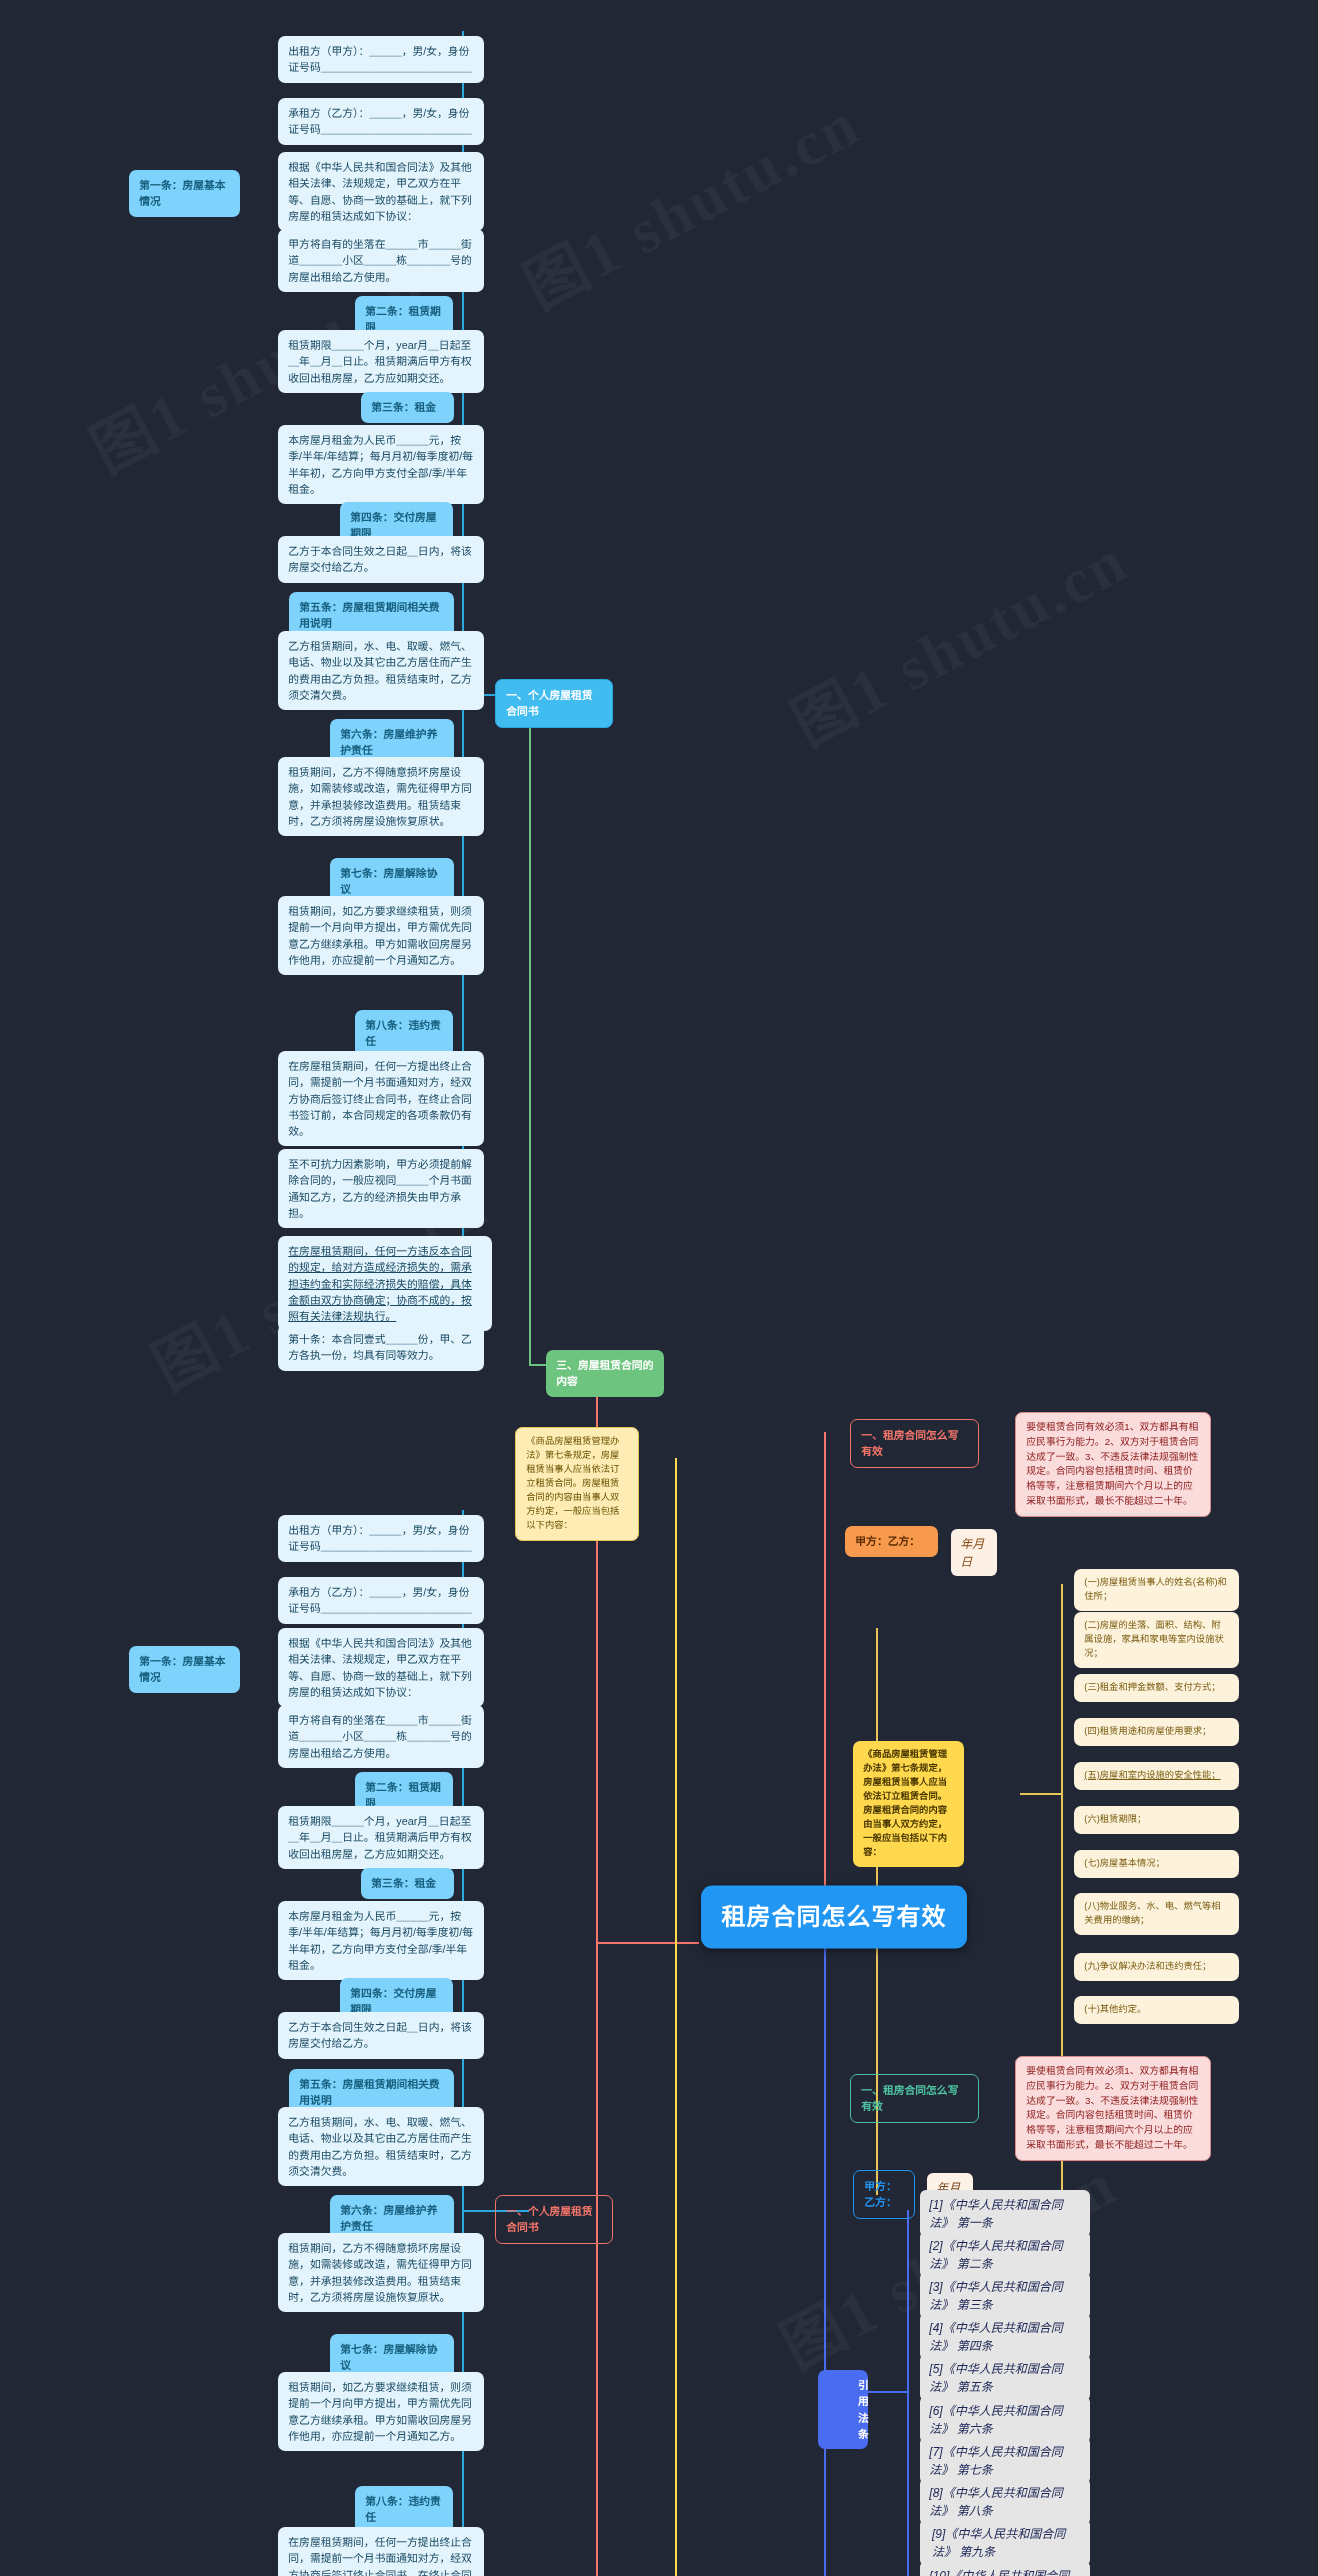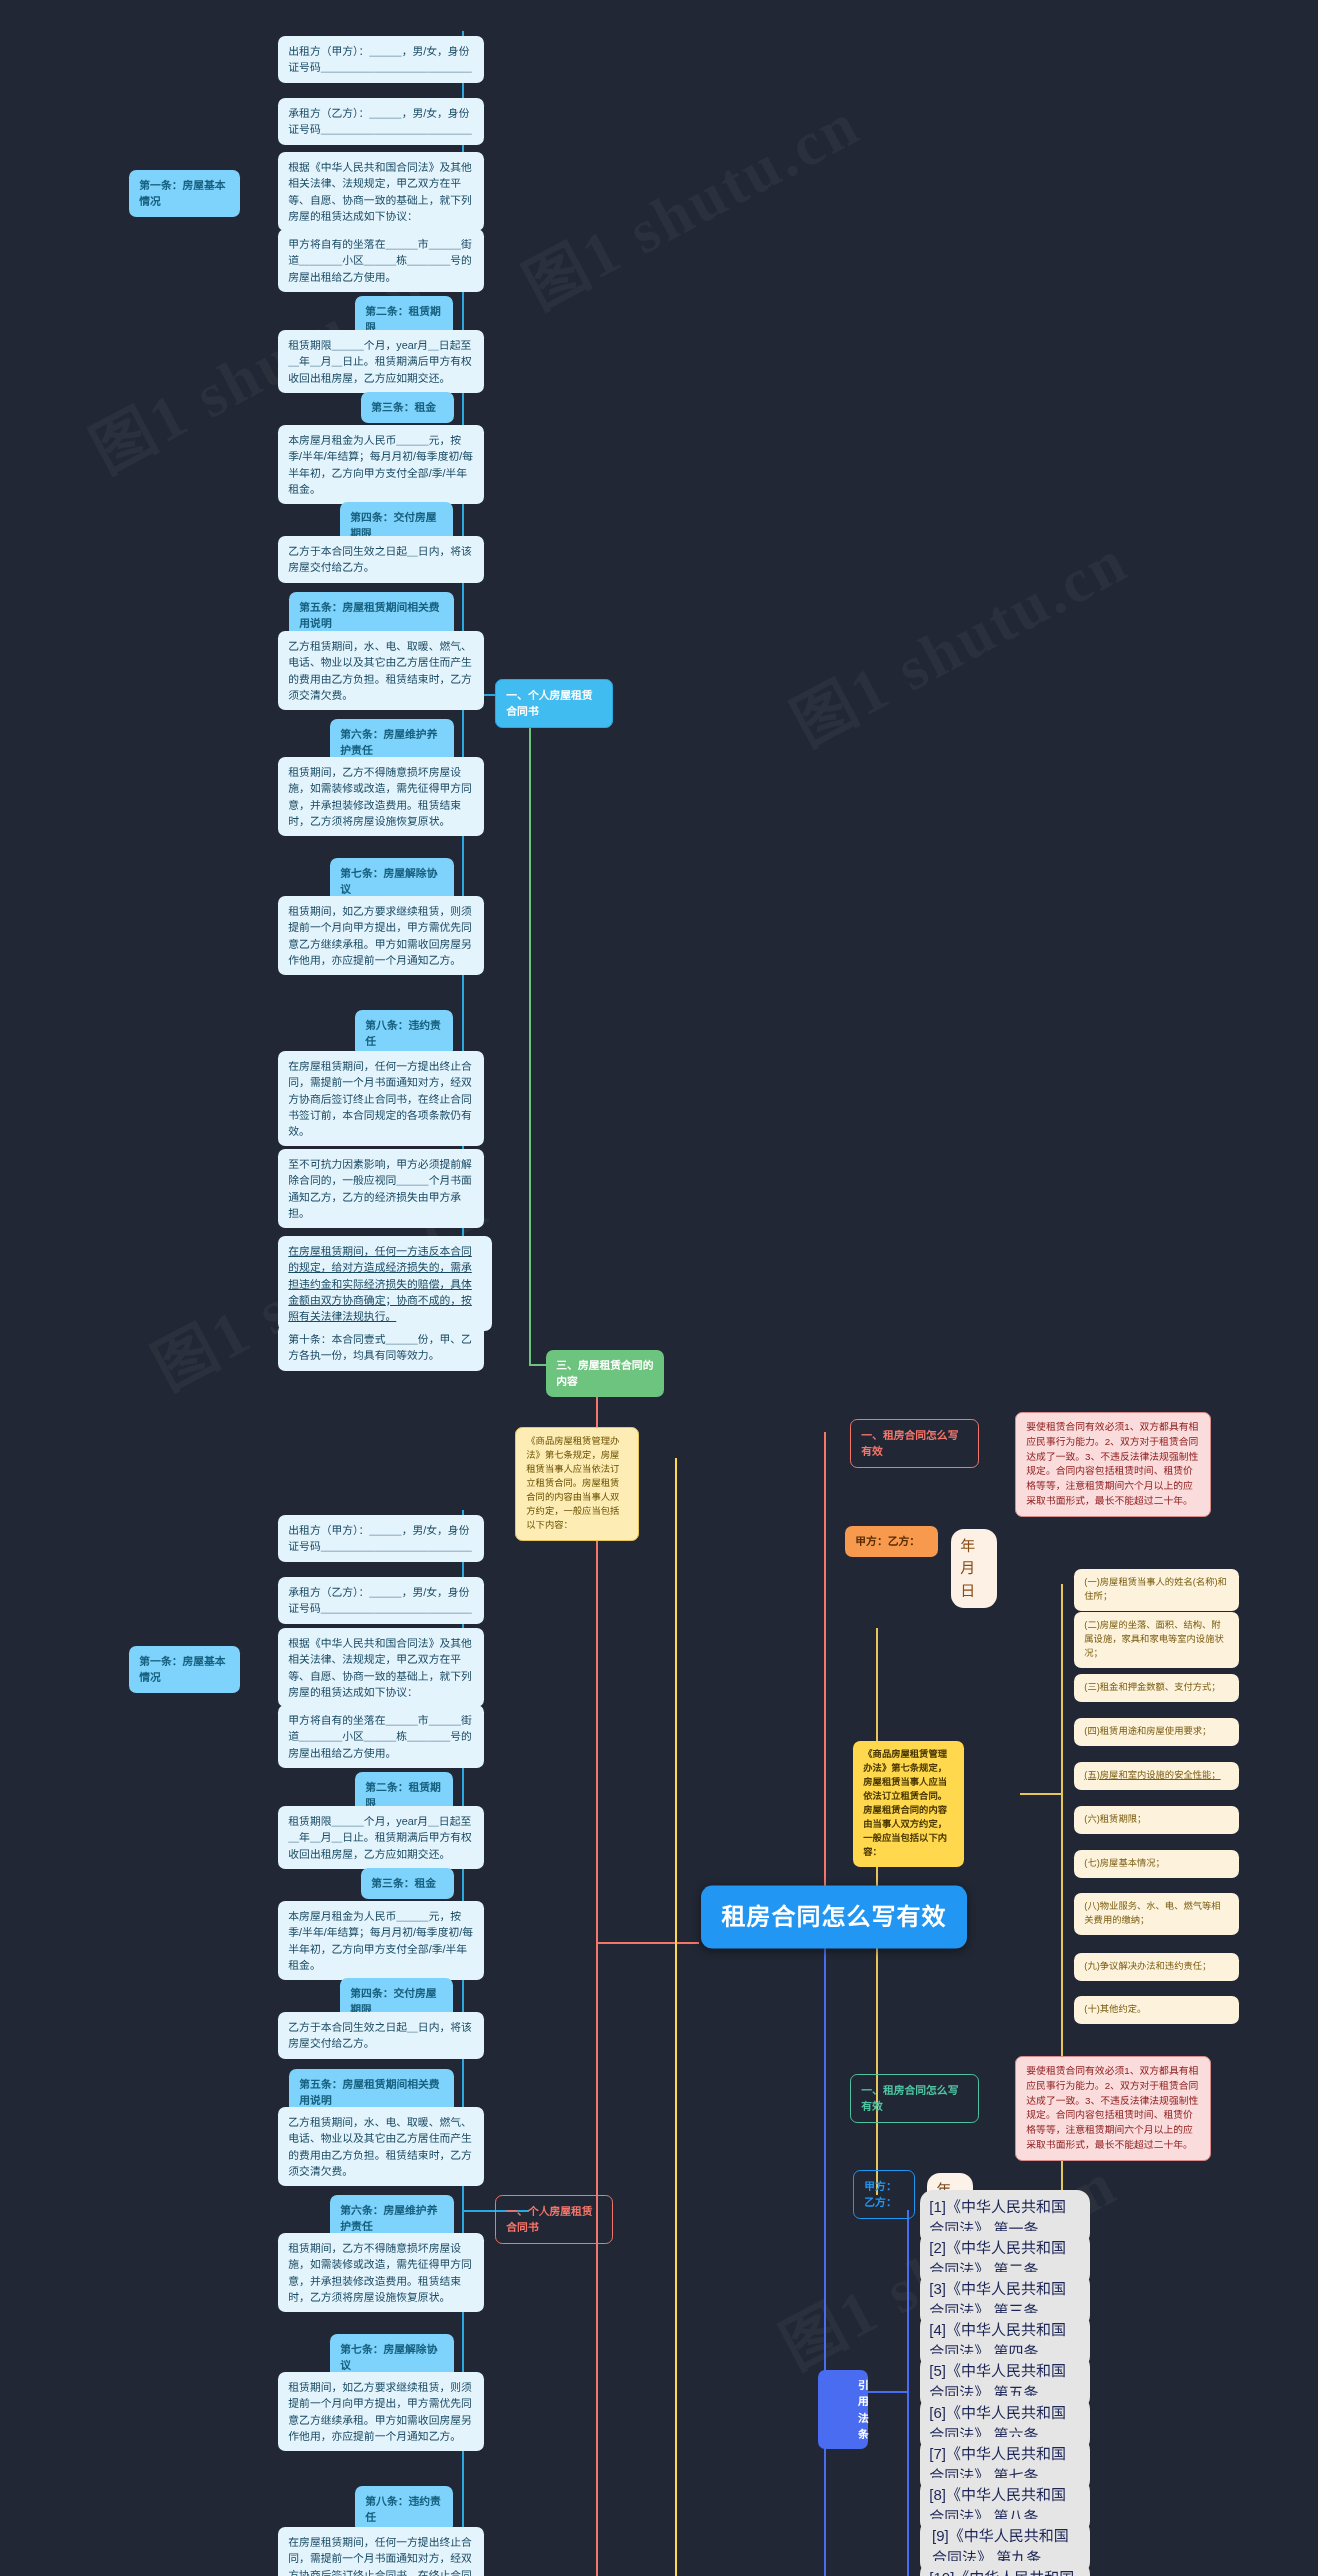--- a/index.html
+++ b/index.html
@@ -16,21 +16,21 @@
     font-size:62px; font-weight:700; letter-spacing:3.1px;
     transform:rotate(-28deg); white-space:nowrap; pointer-events:none;
     font-family:"Liberation Serif","DejaVu Serif",serif;
   }
   
   .node{
     position:absolute; border-radius:7.2px;
     padding:7.2px 10.3px; line-height:1.5;
     font-size:10.8px; white-space:pre-wrap; word-break:break-all;
   }
-  .node.sm{font-size:15px;padding:5.7px 9.3px;border-radius:13px;}
+  .node.sm{font-size:12px;padding:5.7px 9.3px;border-radius:6px;font-style:italic;}
   
   .root{
     background:#2196f3; color:#fff; font-size:24px; font-weight:700;
     padding:13.4px 20.6px; border-radius:11.3px; letter-spacing:1px;
     box-shadow:0 2.1px 9.3px rgba(0,0,0,.45);
   }
   .cyan-leaf { background:#e3f4fd; color:#1a4a63;margin-left:31px; }
   .cyan-chip { background:#7dd3fc; color:#18607f; font-weight:700; }
   .cyan-branch{ background:#40bcf0; color:#fff; font-weight:700; border:1px solid #2aa8e0;}
   .green-branch{ background:#6dc47e; color:#fff; font-weight:700;}

